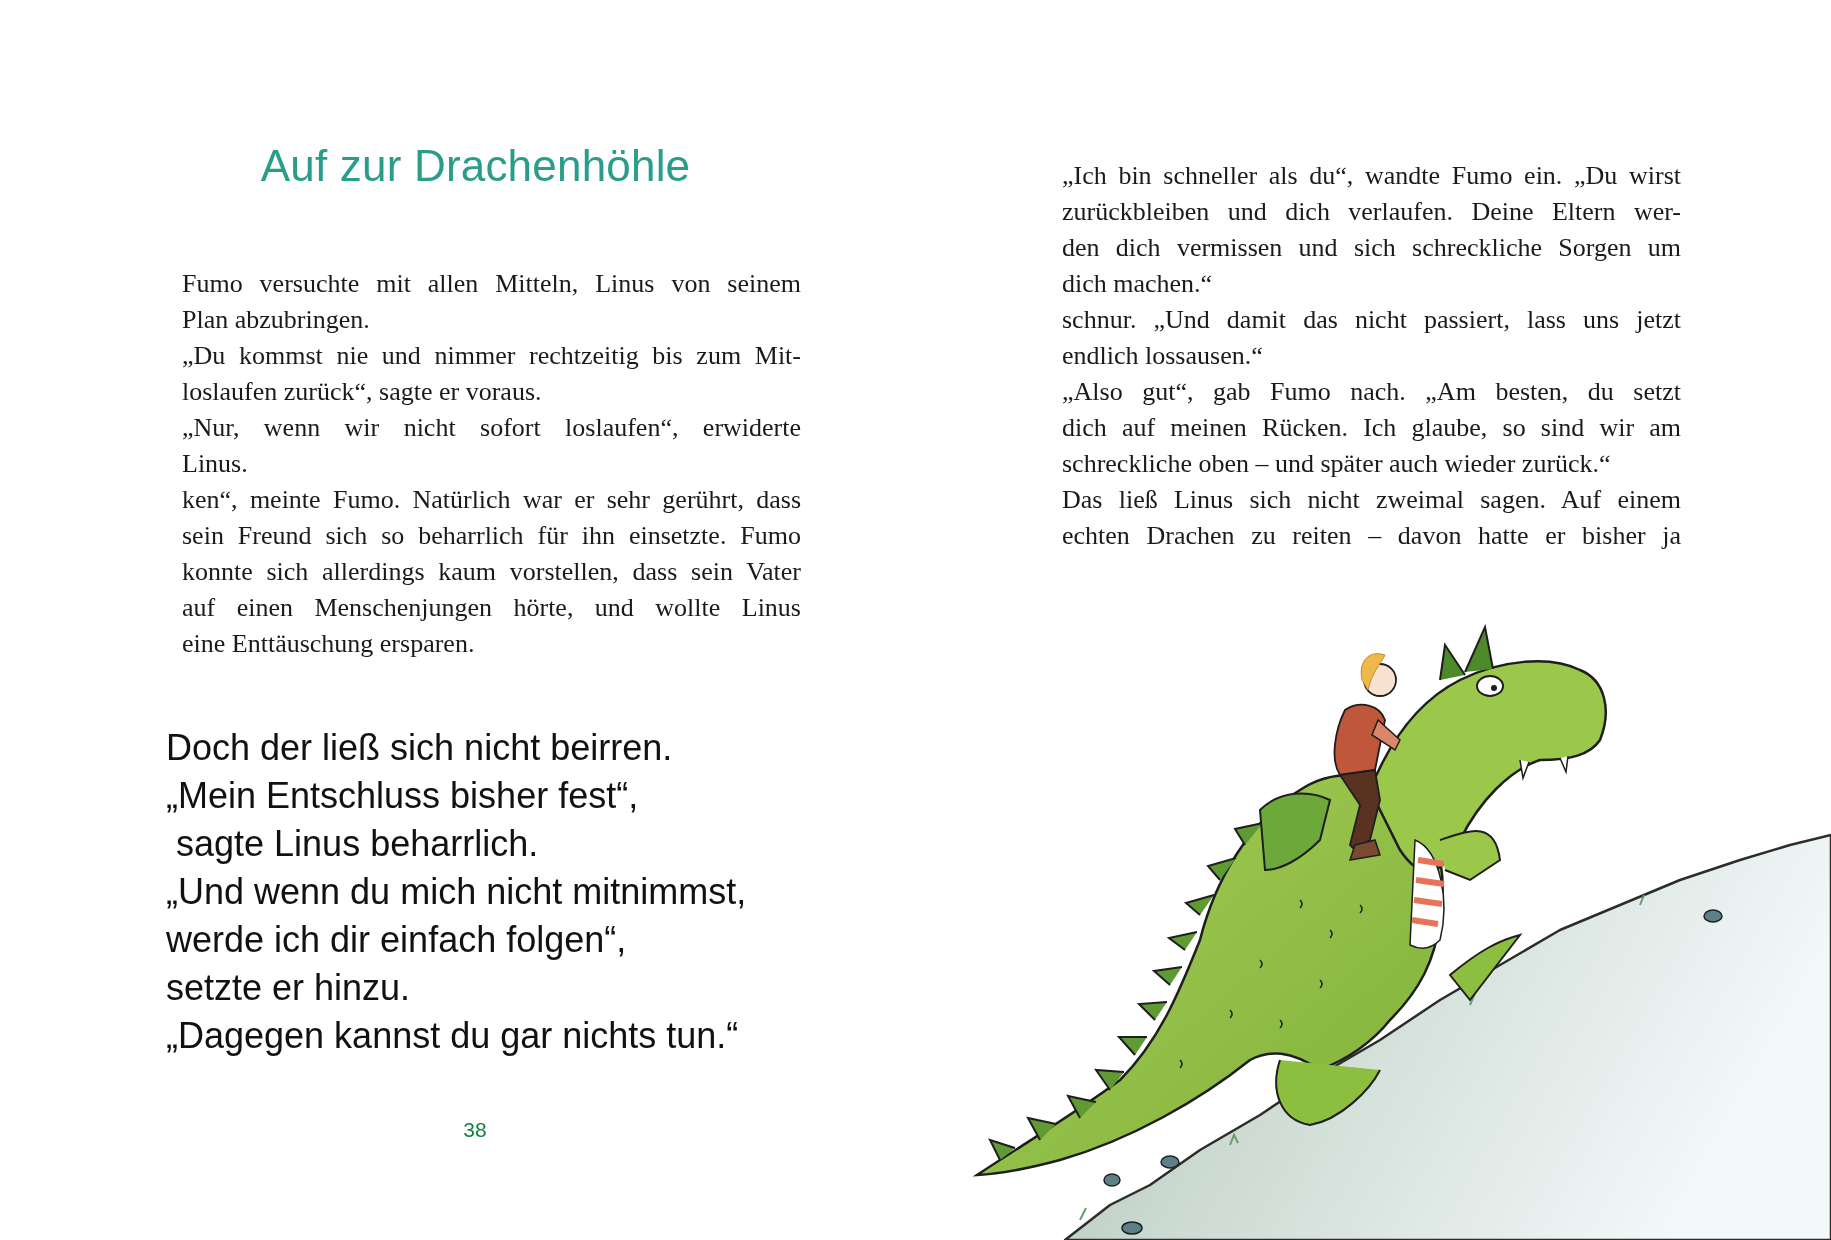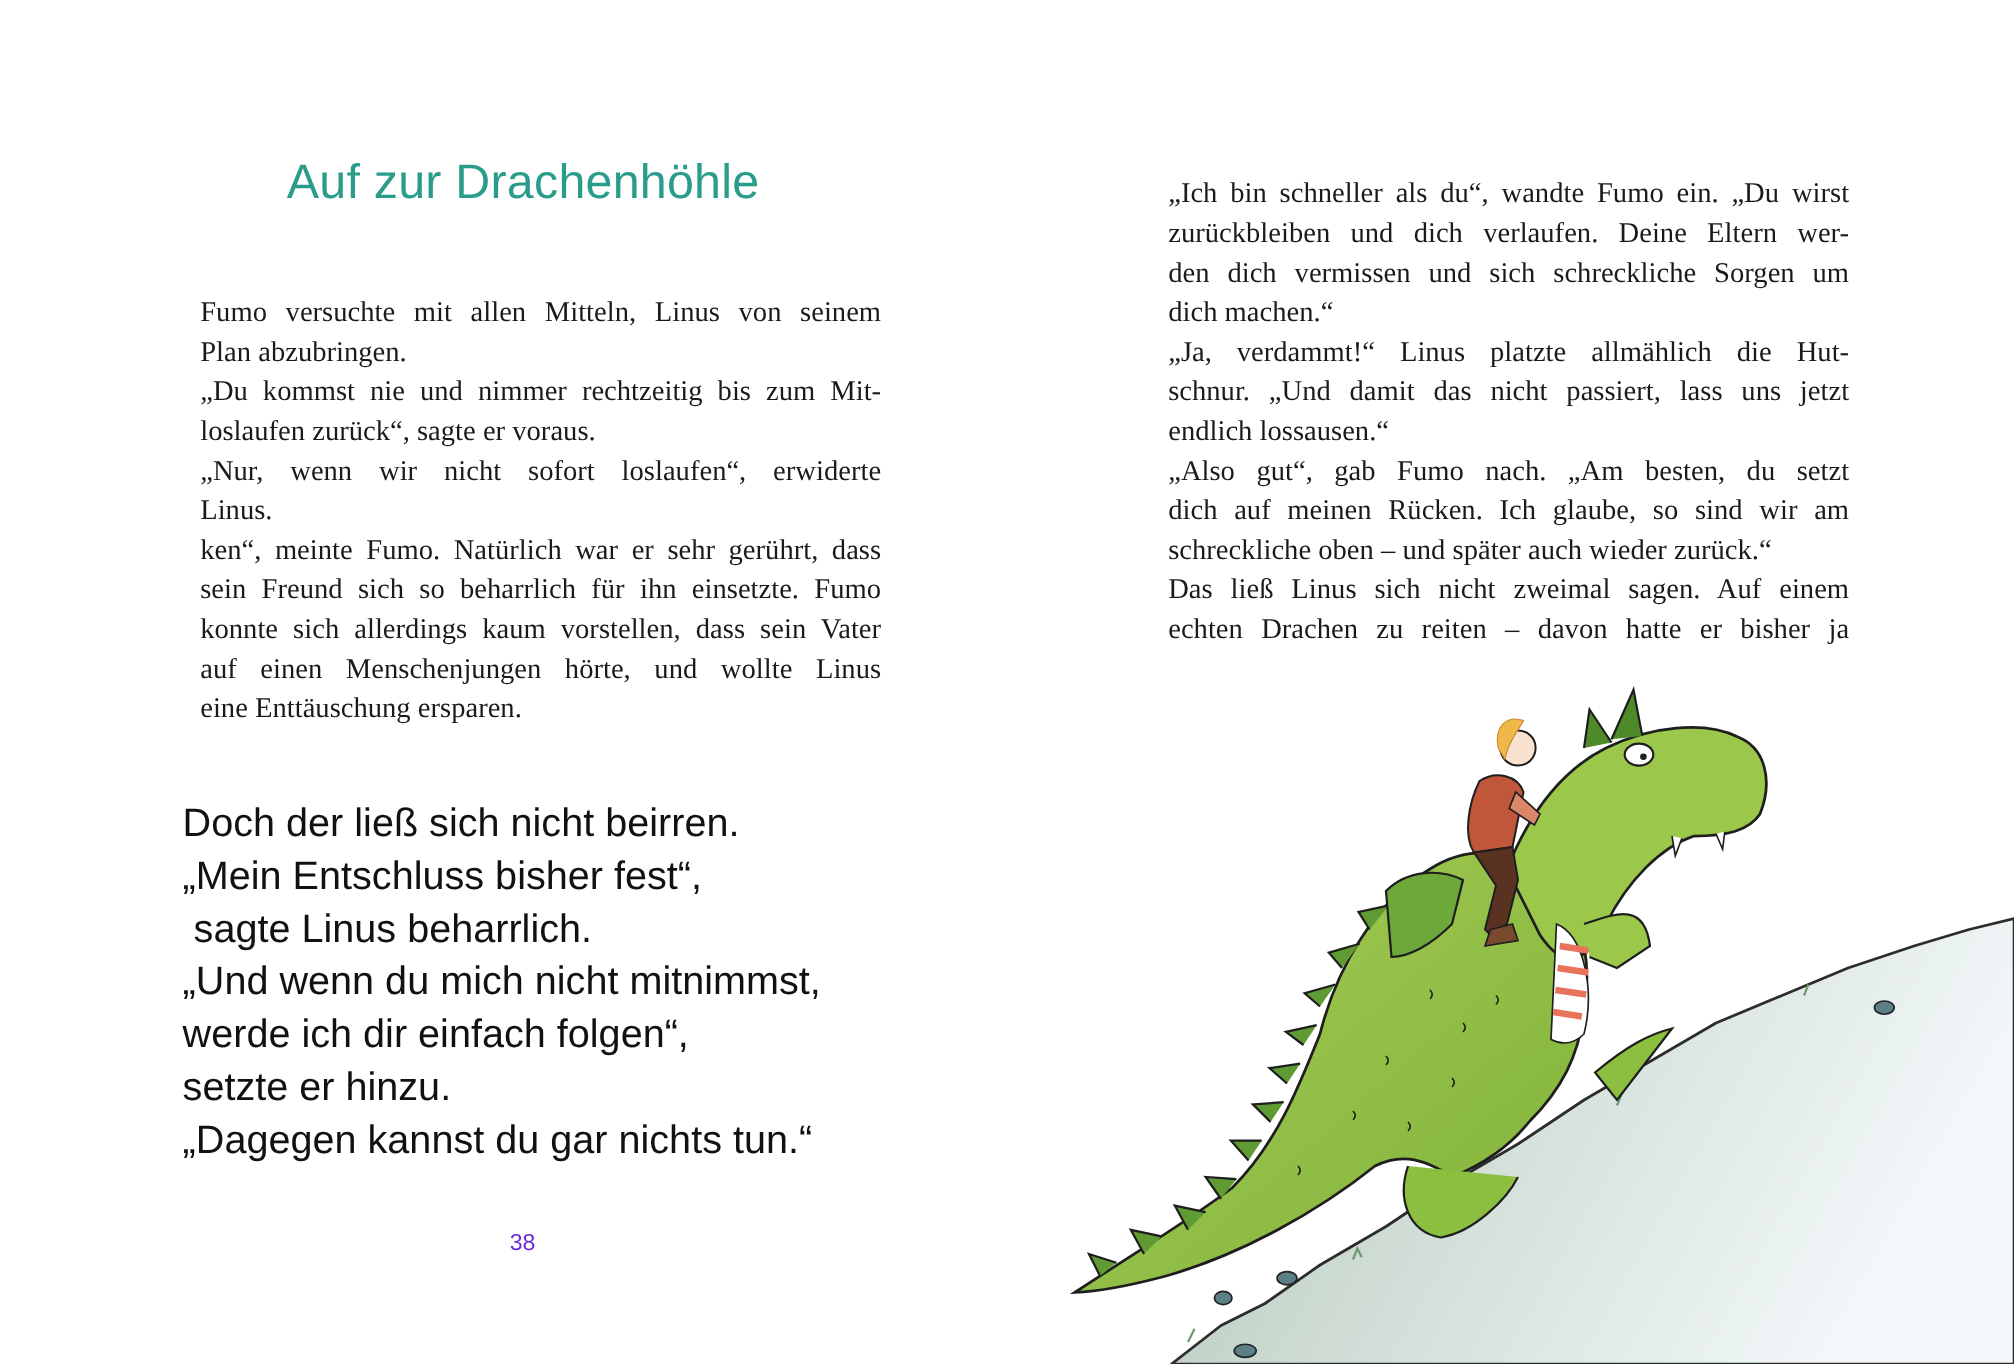--- a/index.html
+++ b/index.html
@@ -29,21 +29,21 @@
 
     .sans-block {
       position: absolute; left: 166px; top: 724px; margin: 0;
       font-family: "Liberation Sans", sans-serif; font-size: 36px; line-height: 48px;
       color: #111111;
     }
     .sans-block .line { display: block; white-space: pre; height: 48px; }
 
     .page-number {
       position: absolute; left: 445px; top: 1118px; width: 60px; text-align: center;
-      font-family: "Liberation Sans", sans-serif; font-size: 21px; color: #6d28d9;
+      font-family: "Liberation Sans", sans-serif; font-size: 21px; color: #15803d;
     }
     .illustration { position: absolute; left: 940px; top: 620px; width: 891px; height: 620px; }
   </style>
 </head>
 <body>
 
 <div class="page page-left">
   <h1 class="chapter-title">Auf zur Drachenhöhle</h1>
 
   <div class="serif-block left-body">
@@ -74,21 +74,20 @@
 </div>
 
 <div class="page page-right">
 </div>
 
 <div class="serif-block right-body">
   <span class="line">„Ich bin schneller als du“, wandte Fumo ein. „Du wirst</span>
   <span class="line">zurückbleiben und dich verlaufen. Deine Eltern wer-</span>
   <span class="line">den dich vermissen und sich schreckliche Sorgen um</span>
   <span class="line last">dich machen.“</span>
-  <span class="line">„Ja, verdammt!“ Linus platzte allmählich die Hut-</span>
   <span class="line">schnur. „Und damit das nicht passiert, lass uns jetzt</span>
   <span class="line last">endlich lossausen.“</span>
   <span class="line">„Also gut“, gab Fumo nach. „Am besten, du setzt</span>
   <span class="line">dich auf meinen Rücken. Ich glaube, so sind wir am</span>
   <span class="line last">schreckliche oben – und später auch wieder zurück.“</span>
   <span class="line">Das ließ Linus sich nicht zweimal sagen. Auf einem</span>
   <span class="line">echten Drachen zu reiten – davon hatte er bisher ja</span>
 </div>
 
 <svg class="illustration" viewBox="940 620 891 620" xmlns="http://www.w3.org/2000/svg">

